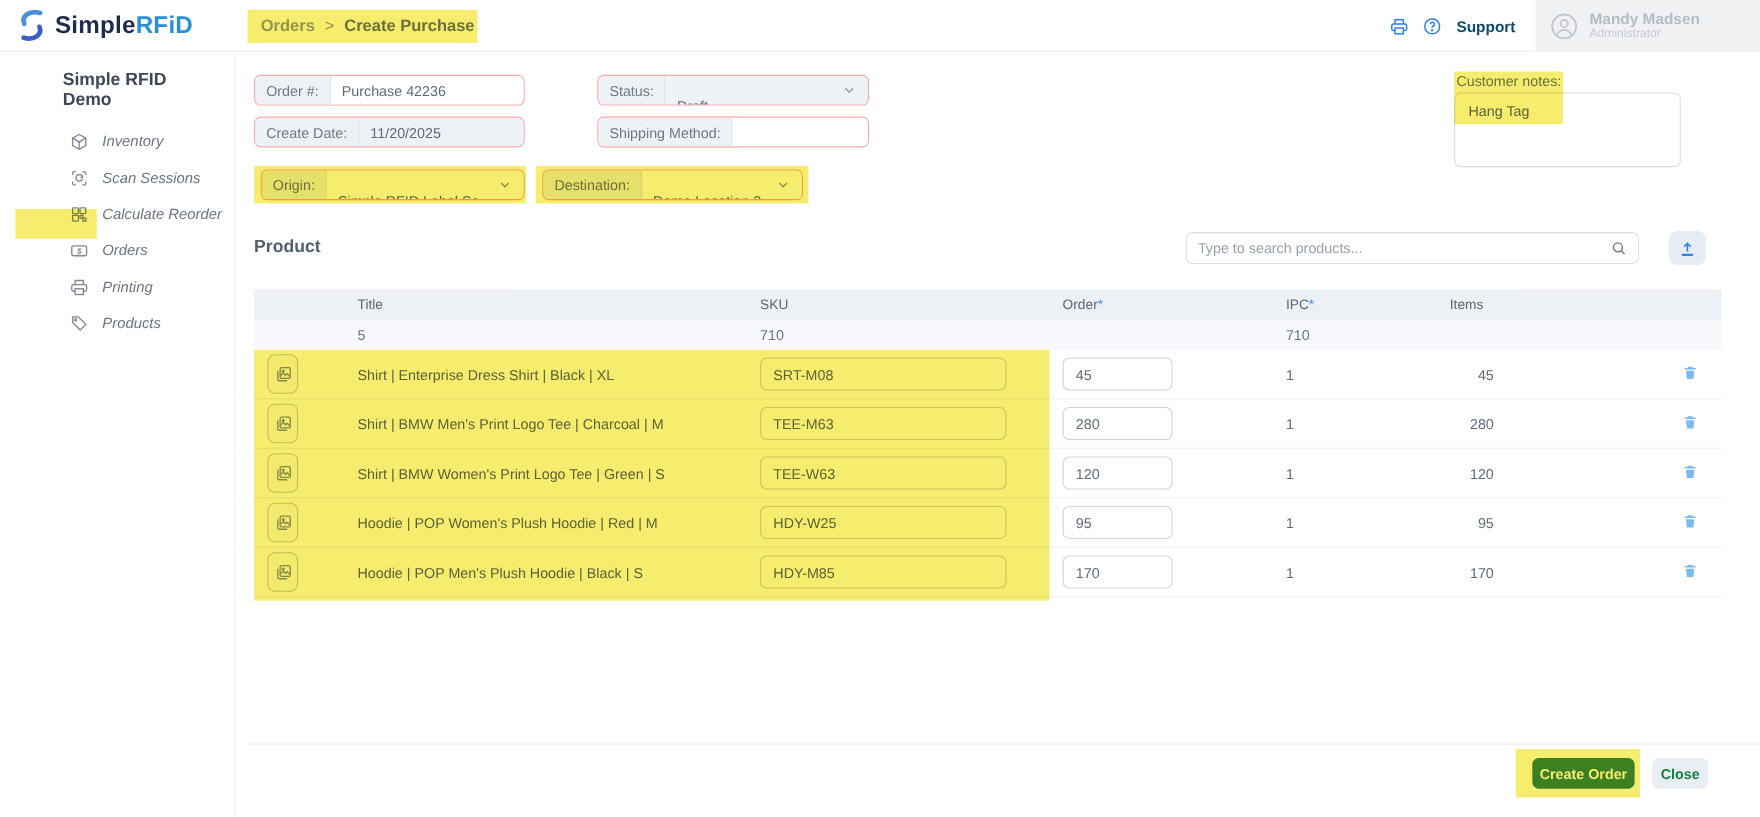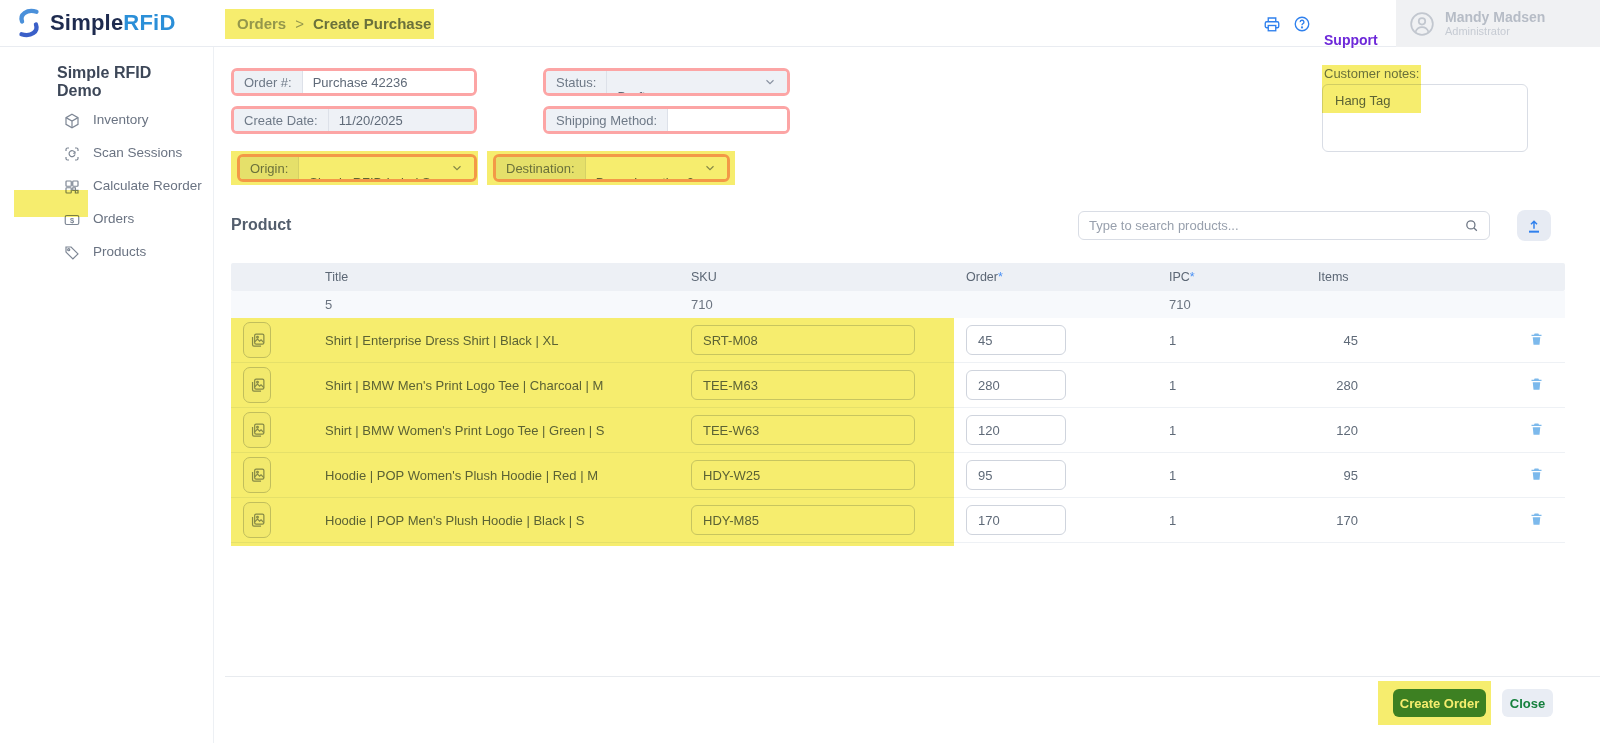--- a/index.html
+++ b/index.html
@@ -24,45 +24,45 @@
   .logo .brand .p2 { color:#2b8fd8; }
   .breadcrumb {
     position:absolute; left:237px; top:0; height:47px;
     display:flex; align-items:center; gap:9px;
     font-size:15px; font-weight:700;
   }
   .crumb-parent { color:#9aa3ae; }
   .crumb-sep { color:#9aa3ae; font-weight:400; }
   .crumb-current { color:#6e7987; }
   .hdr-icon-btn { position:absolute; top:15px; width:18px; height:18px; color:#2f80ed; cursor:pointer; background:none; border:none; padding:0; }
-  .support-link { position:absolute; left:1324px; top:16px; height:47px; display:flex; align-items:center; font-size:14px; font-weight:600; color:#6d28d9; text-decoration:none; }
+  .support-link { position:absolute; left:1324px; top:0; height:47px; display:flex; align-items:center; font-size:14px; font-weight:600; color:#0c4a6e; text-decoration:none; }
   .user-block {
     position:absolute; right:0; top:0; width:204px; height:47px;
     background:#f0f1f3; display:flex; align-items:center; gap:10px; padding-left:13px;
   }
   .user-avatar { width:26px; height:26px; color:#c2c7cf; }
   .user-name { font-size:14px; font-weight:700; color:#b6bcc6; line-height:15px; }
   .user-role { font-size:11px; color:#c6cbd3; line-height:13px; }
 
   
   .sidebar {
     position:absolute; top:47px; left:0; width:214px; bottom:0;
     background:#fff; border-right:1px solid #edf0f4; z-index:5;padding-left:41px;
   }
   .sidebar-title { padding:17px 16px 12px 16px; font-size:16px; font-weight:700; color:#3d4758; }
   .nav-item {
-    height:33px; display:flex; align-items:flex-start; gap:12px;
-    padding-left:22px; font-size:13.5px; color:#6a7382; cursor:pointer;
+    height:33px; display:flex; align-items:center; gap:12px;
+    padding-left:22px; font-size:13.5px; color:#6a7382; cursor:pointer;font-style:italic;
   }
   .nav-item .nav-ic { width:18px; height:18px; color:#7d8694; flex:0 0 auto; }
 
   
   .igroup {
     position:absolute; height:28px; display:flex; align-items:stretch;
-    border:3px solid #fca5a5; border-radius:6px; background:#fff;
+    border:1px solid #fca5a5; border-radius:6px; background:#fff;
     font-size:13px; color:#5f6a78; overflow:hidden;
   }
   .igroup .lbl {
     background:#eef1f6; display:flex; align-items:center;
     padding:0 10px; border-right:1px solid #dde1e9; white-space:nowrap; color:#6e7987;
   }
   .igroup .val { flex:1; display:flex; align-items:center; padding:0 10px; background:#fff; min-width:0; }
   .igroup.readonly, .igroup.readonly .lbl, .igroup.readonly .val { background:#eef1f6; }
   .igroup input { border:none; outline:none; background:transparent; width:100%; font:inherit; color:inherit; }
   .igroup .chev { margin-left:auto; width:14px; height:14px; color:#8a93a2; flex:0 0 auto; }
@@ -224,20 +224,28 @@
   </div>
 
   <div class="nav-item">
     <svg class="nav-ic" viewBox="0 0 24 24" fill="none" stroke="currentColor" stroke-width="1.6">
       <rect x="3" y="6" width="18" height="12" rx="2"></rect>
       <text x="12" y="15.6" text-anchor="middle" font-size="10" font-weight="bold" fill="currentColor" stroke="none" font-family="Liberation Sans, sans-serif">$</text>
     </svg>
     <span>Orders</span>
   </div>
 
+  <div class="nav-item">
+    <svg class="nav-ic" viewBox="0 0 24 24" fill="none" stroke="currentColor" stroke-width="1.6">
+      <path d="M7 9V4h10v5"></path>
+        <path d="M7 17H5a2 2 0 0 1-2-2v-4a2 2 0 0 1 2-2h14a2 2 0 0 1 2 2v4a2 2 0 0 1-2 2h-2"></path>
+        <rect x="7" y="14" width="10" height="7"></rect>
+    </svg>
+    <span>Printing</span>
+  </div>
 
   <div class="nav-item">
     <svg class="nav-ic" viewBox="0 0 24 24" fill="none" stroke="currentColor" stroke-width="1.6">
       <path d="M20 13.2L13.2 20 4 10.8V4h6.8L20 13.2z"></path>
         <circle cx="7.6" cy="7.6" r="1.4"></circle>
     </svg>
     <span>Products</span>
   </div>
 </div>
 

